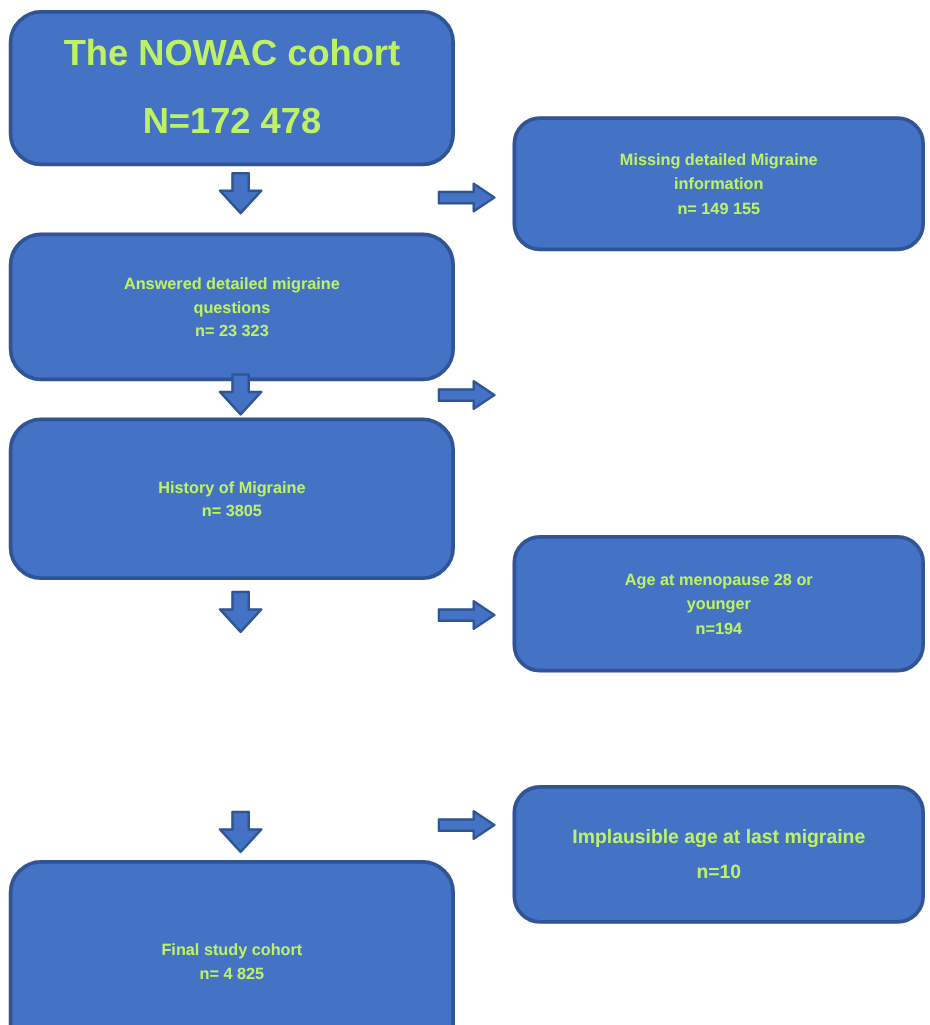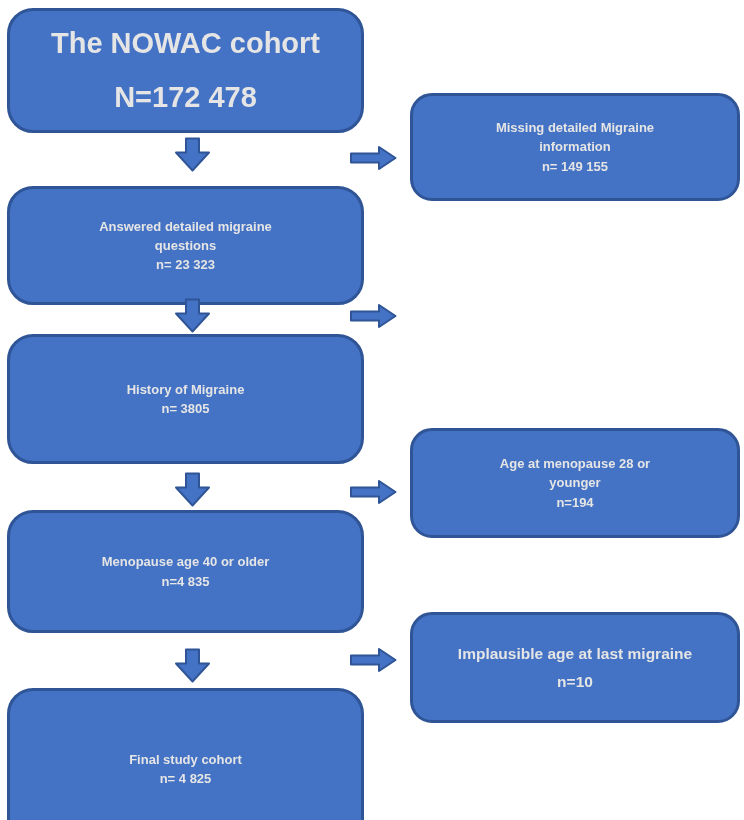--- a/index.html
+++ b/index.html
@@ -13,21 +13,21 @@
   }
   .box {
     position: absolute;
     background: #4472C4;
     border: 3px solid #2F5597;
     box-sizing: border-box;
     display: flex;
     align-items: center;
     justify-content: center;
     text-align: center;
-    color: #e5e5e5;
+    color: #bef264;
     font-weight: bold;
   }
   .box.main { left: 7px;   width: 357px; border-radius: 26px; }
   .box.excl { left: 410px; width: 330px; border-radius: 22px; }
   .box-text { white-space: pre-line; }
   .t-xl { font-size: 29px;   line-height: 1.85; }
   .t-md { font-size: 13px;   line-height: 1.48; }
   .t-sm { font-size: 15.5px; line-height: 1.75; }
   .arrow { position: absolute; line-height: 0; }
   .arrow-shape {
@@ -51,44 +51,40 @@
     <div class="box-text t-md">Answered detailed migraine
 questions
 n= 23 323</div>
   </div>
 
   <div class="box main" style="top:334px;height:130px">
     <div class="box-text t-md">History of Migraine
 n= 3805</div>
   </div>
 
-  <div class="box main" style="top:510px;height:123px">
-    <div class="box-text t-md">Menopause age 40 or older
-n=4 835</div>
-  </div>
 
   <div class="box main" style="top:688px;height:162px">
     <div class="box-text t-md">Final study cohort
 n= 4 825</div>
   </div>
 
   <div class="box excl" style="top:93px;height:108px">
     <div class="box-text t-md">Missing detailed Migraine
 information
 n= 149 155</div>
   </div>
 
 
   <div class="box excl" style="top:428px;height:110px">
     <div class="box-text t-md">Age at menopause 28 or
 younger
 n=194</div>
   </div>
 
-  <div class="box excl" style="top:612px;height:111px">
+  <div class="box excl" style="top:628px;height:111px">
     <div class="box-text t-sm">Implausible age at last migraine
 n=10</div>
   </div>
 
   <div class="arrow" style="left:174px;top:137px">
     <svg width="37" height="35" viewBox="0 0 37 35">
         <path class="arrow-shape" d="M12 1.5 H25 V15.5 H35 L18.5 33.5 L2 15.5 H12 Z"></path>
       </svg>
   </div>
   <div class="arrow" style="left:174px;top:298px">

